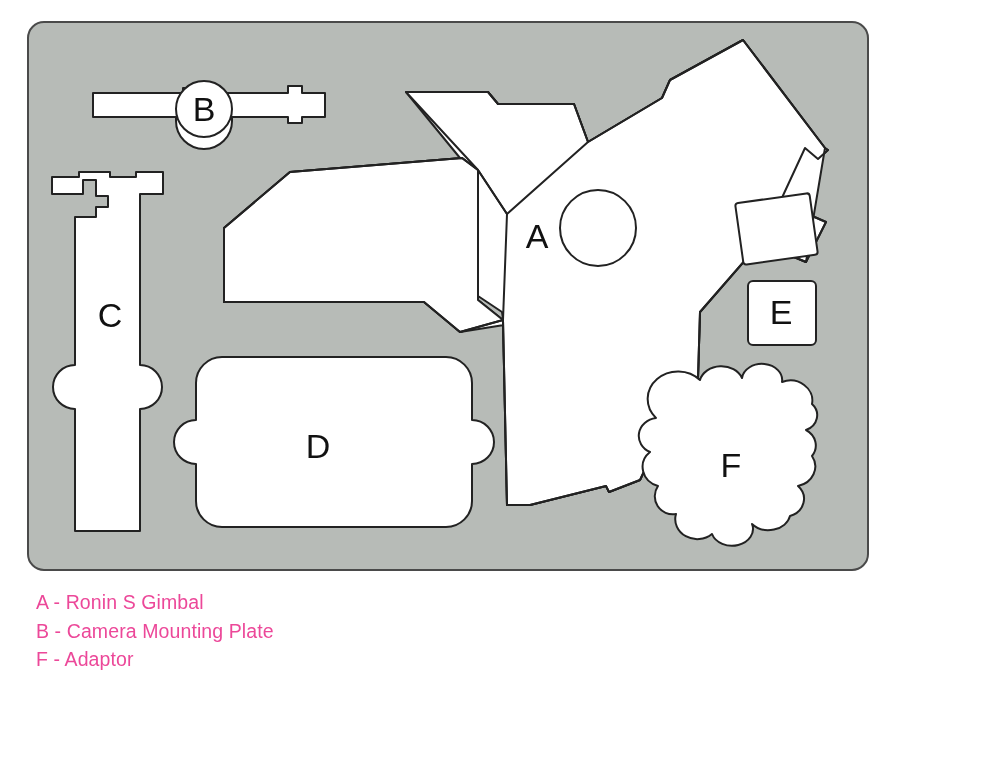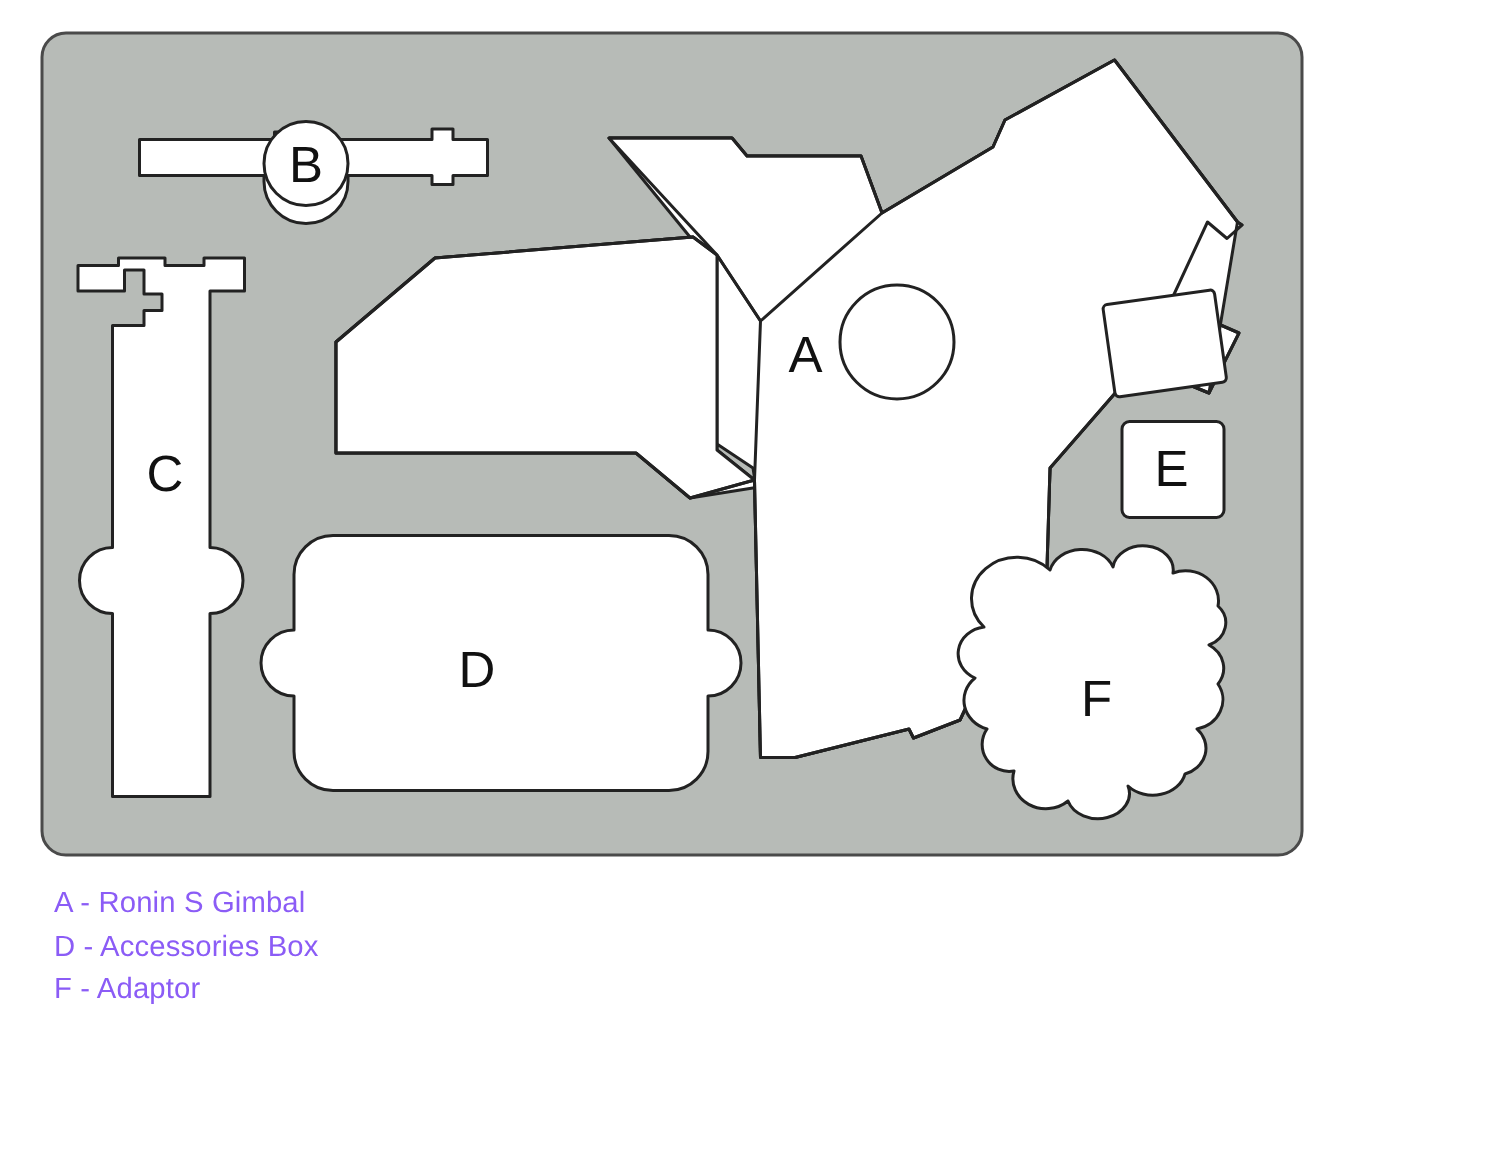--- a/index.html
+++ b/index.html
@@ -32,21 +32,21 @@
   }
   #legend {
     position: absolute;
     left: 36px;
     top: 588px;
     width: 600px;
   }
   .legend-row {
     font-size: 19.5px;
     line-height: 28.6px;
-    color: #8b5cf6;
+    color: #ec4899;
     white-space: nowrap;
     letter-spacing: 0.1px;
   }
 </style>
 </head>
 <body>
 
 <div id="diagram-wrap">
   <svg id="diagram-svg" width="1000" height="580" viewBox="0 0 1000 580" xmlns="http://www.w3.org/2000/svg">
 
@@ -92,15 +92,15 @@
              A18,16 0 0 1 806,430 A20,18 0 0 1 812,456 A22,20 0 0 1 798,486
              A20,18 0 0 1 790,516 A22,18 0 0 1 752,524 A20,16 0 0 1 712,534
              A22,20 0 0 1 676,514 A18,18 0 0 1 658,486 A22,20 0 0 1 650,452
              A20,18 0 0 1 656,418 A22,20 0 0 1 700,380 Z" fill="#ffffff" stroke="#222222" stroke-width="2" stroke-linejoin="round"></path>
     <text class="cut-label" x="731" y="477" text-anchor="middle">F</text>
   </svg>
 </div>
 
 <div id="legend">
   <div class="legend-row">A - Ronin S Gimbal</div>
-  <div class="legend-row">D - Accessories Box</div>
+  <div class="legend-row">B - Camera Mounting Plate</div>
   <div class="legend-row">F - Adaptor</div>
 </div>
 
 </body></html>

